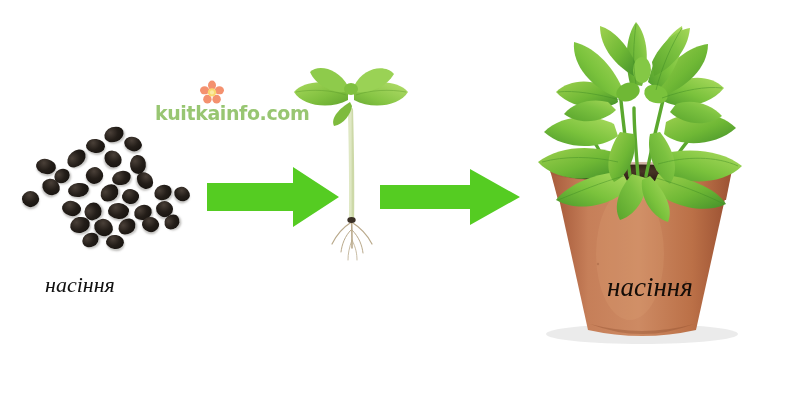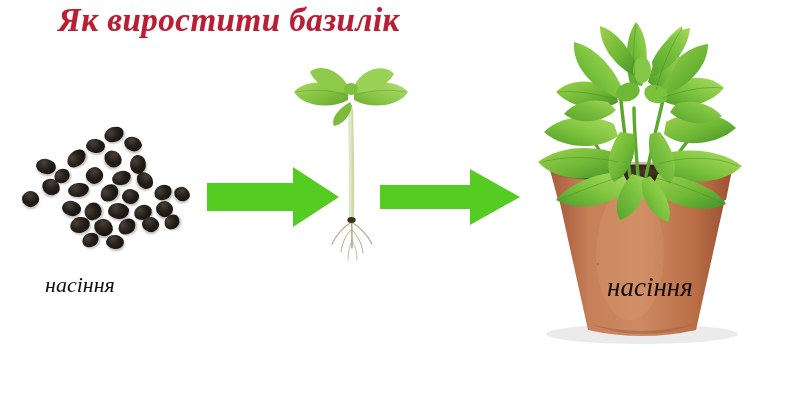--- a/index.html
+++ b/index.html
@@ -115,22 +115,37 @@
   }
   .caption-seeds   { left: 45px;  top: 272px; }
   .caption-seedling{ left: 308px; top: 272px; }
   .caption-basil   { left: 607px; top: 272px; font-size: 27px; color: #140d08; }
 </style>
 </head>
 <body>
 
 <div class="stage">
 
-  <div class="title">Як виростити базилік</div>
-
+
+  <div class="watermark">
+    <div class="wm-flower">
+      <svg viewBox="0 0 26 26" width="26" height="26" aria-hidden="true">
+        <g fill="#f4916f">
+          <ellipse cx="13" cy="5.2" rx="4.0" ry="4.6"></ellipse>
+          <ellipse cx="20.4" cy="10.3" rx="4.6" ry="4.0"></ellipse>
+          <ellipse cx="17.6" cy="19.2" rx="4.2" ry="4.4"></ellipse>
+          <ellipse cx="8.4" cy="19.2" rx="4.2" ry="4.4"></ellipse>
+          <ellipse cx="5.6" cy="10.3" rx="4.6" ry="4.0"></ellipse>
+        </g>
+        <circle cx="13" cy="12.4" r="4.2" fill="#f8d86f"></circle>
+        <circle cx="13" cy="12.4" r="2.1" fill="#fbe9a3"></circle>
+      </svg>
+    </div>
+    <div class="wm-text">kuitkainfo.com</div>
+  </div>
 
   <div class="seeds">
     <div class="seed" style="left:96px; top:2px;   width:20px; height:15px; transform:rotate(-18deg);"></div>
     <div class="seed" style="left:116px;top:12px;  width:18px; height:14px; transform:rotate(24deg);"></div>
     <div class="seed" style="left:78px; top:14px;  width:19px; height:14px; transform:rotate(8deg);"></div>
     <div class="seed" style="left:58px; top:26px;  width:21px; height:15px; transform:rotate(-40deg);"></div>
     <div class="seed" style="left:96px; top:26px;  width:18px; height:16px; transform:rotate(48deg);"></div>
     <div class="seed" style="left:122px;top:30px;  width:16px; height:19px; transform:rotate(-8deg);"></div>
     <div class="seed" style="left:28px; top:34px;  width:20px; height:15px; transform:rotate(14deg);"></div>
     <div class="seed" style="left:46px; top:44px;  width:16px; height:14px; transform:rotate(-26deg);"></div>

